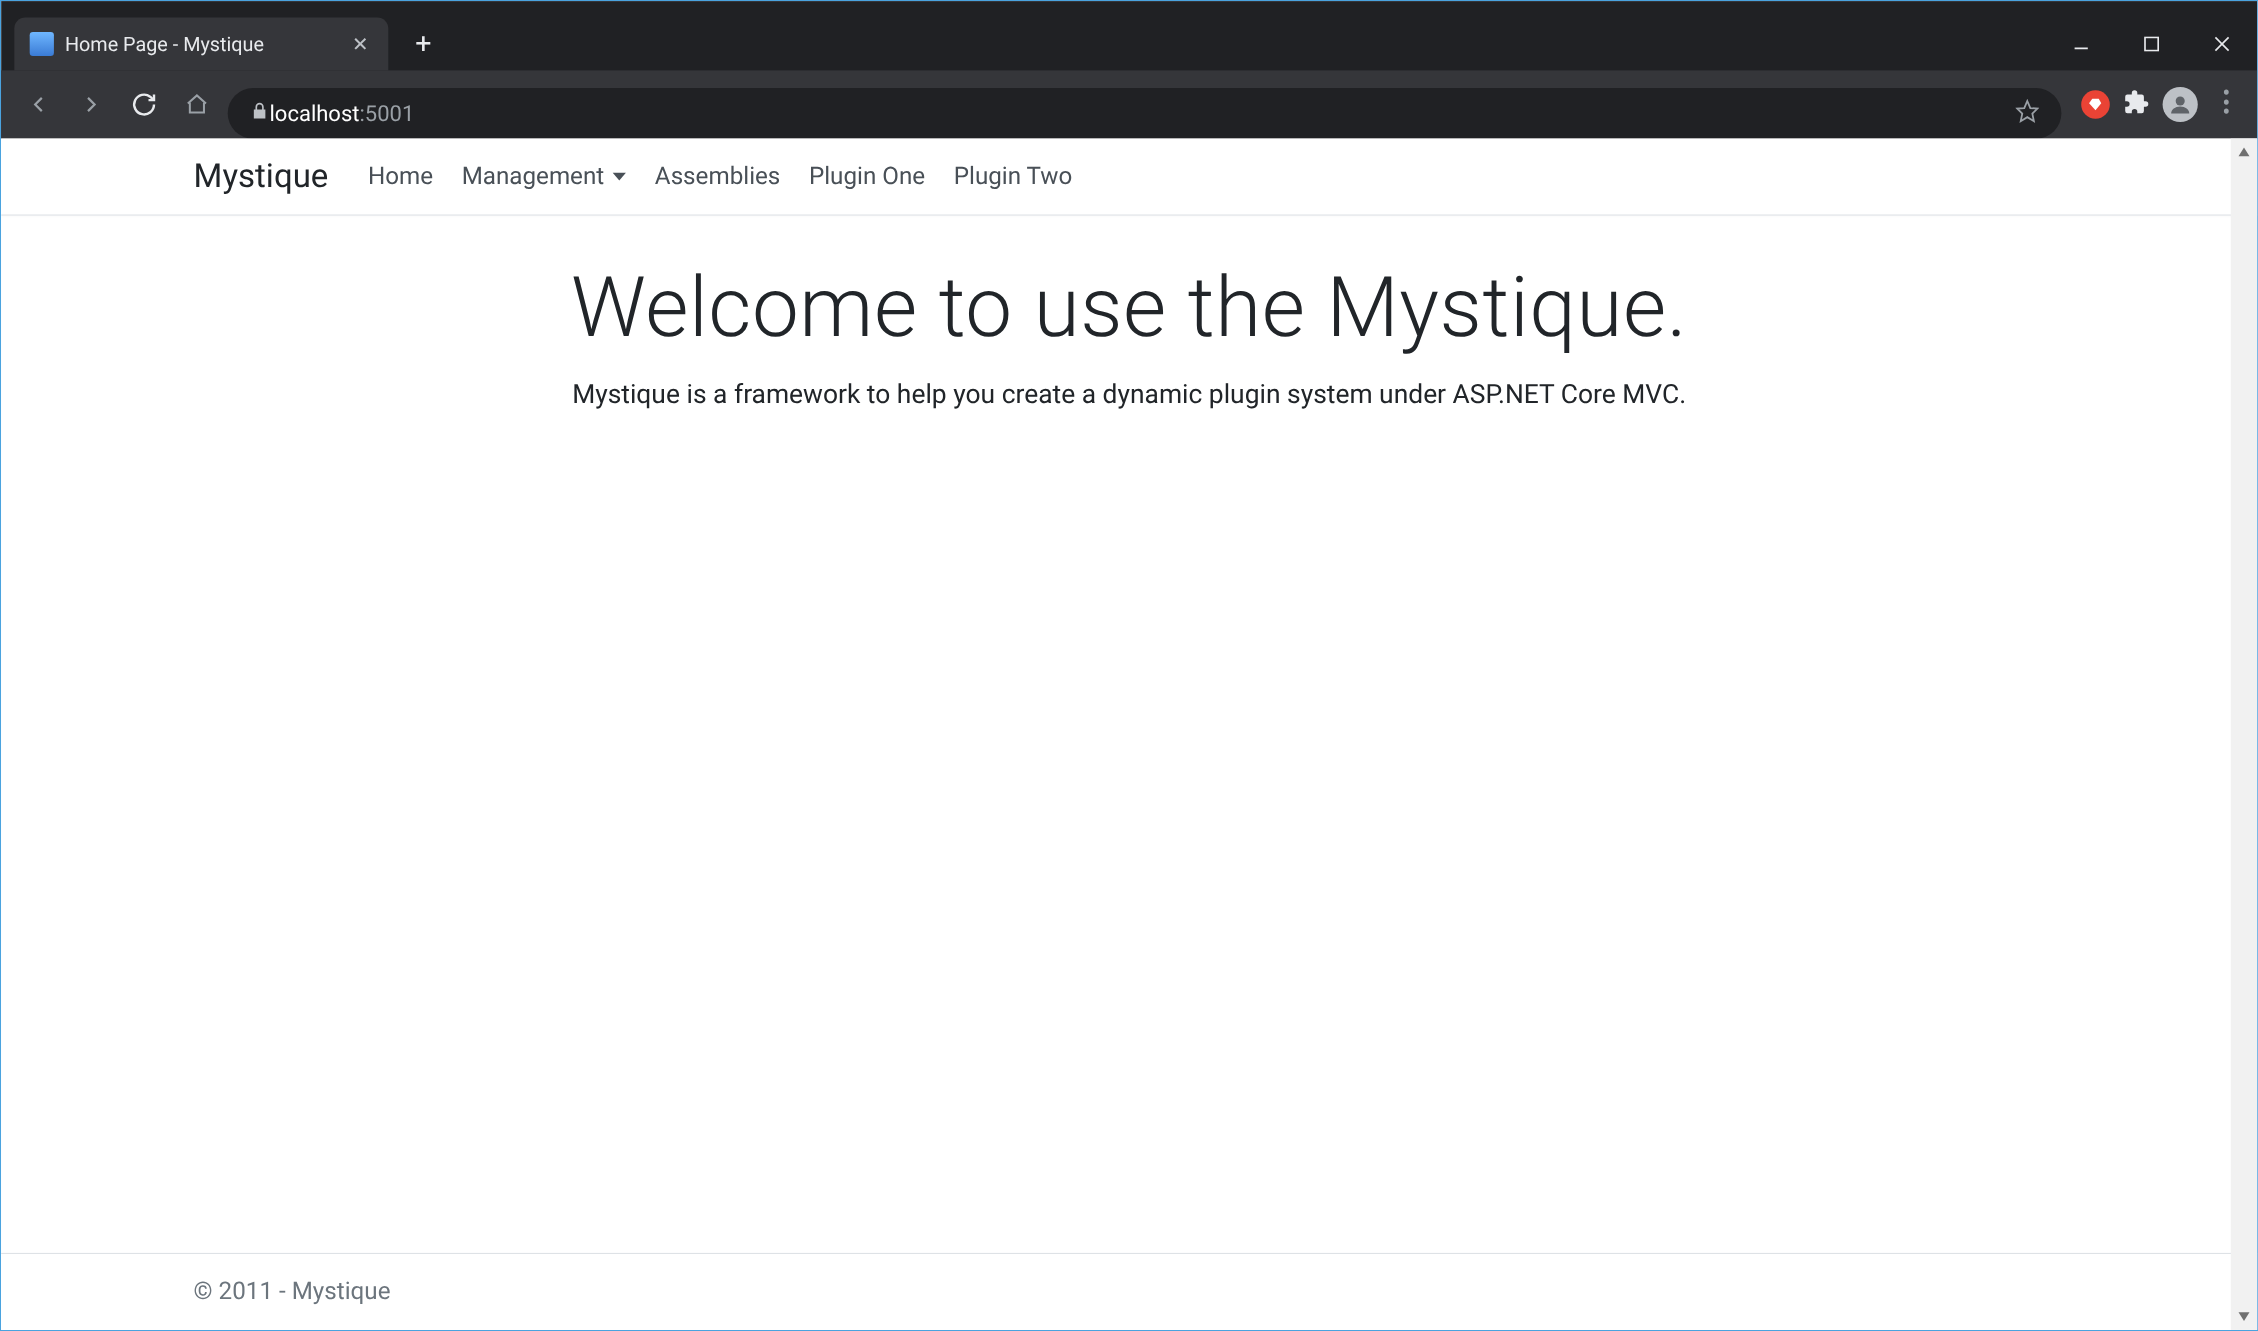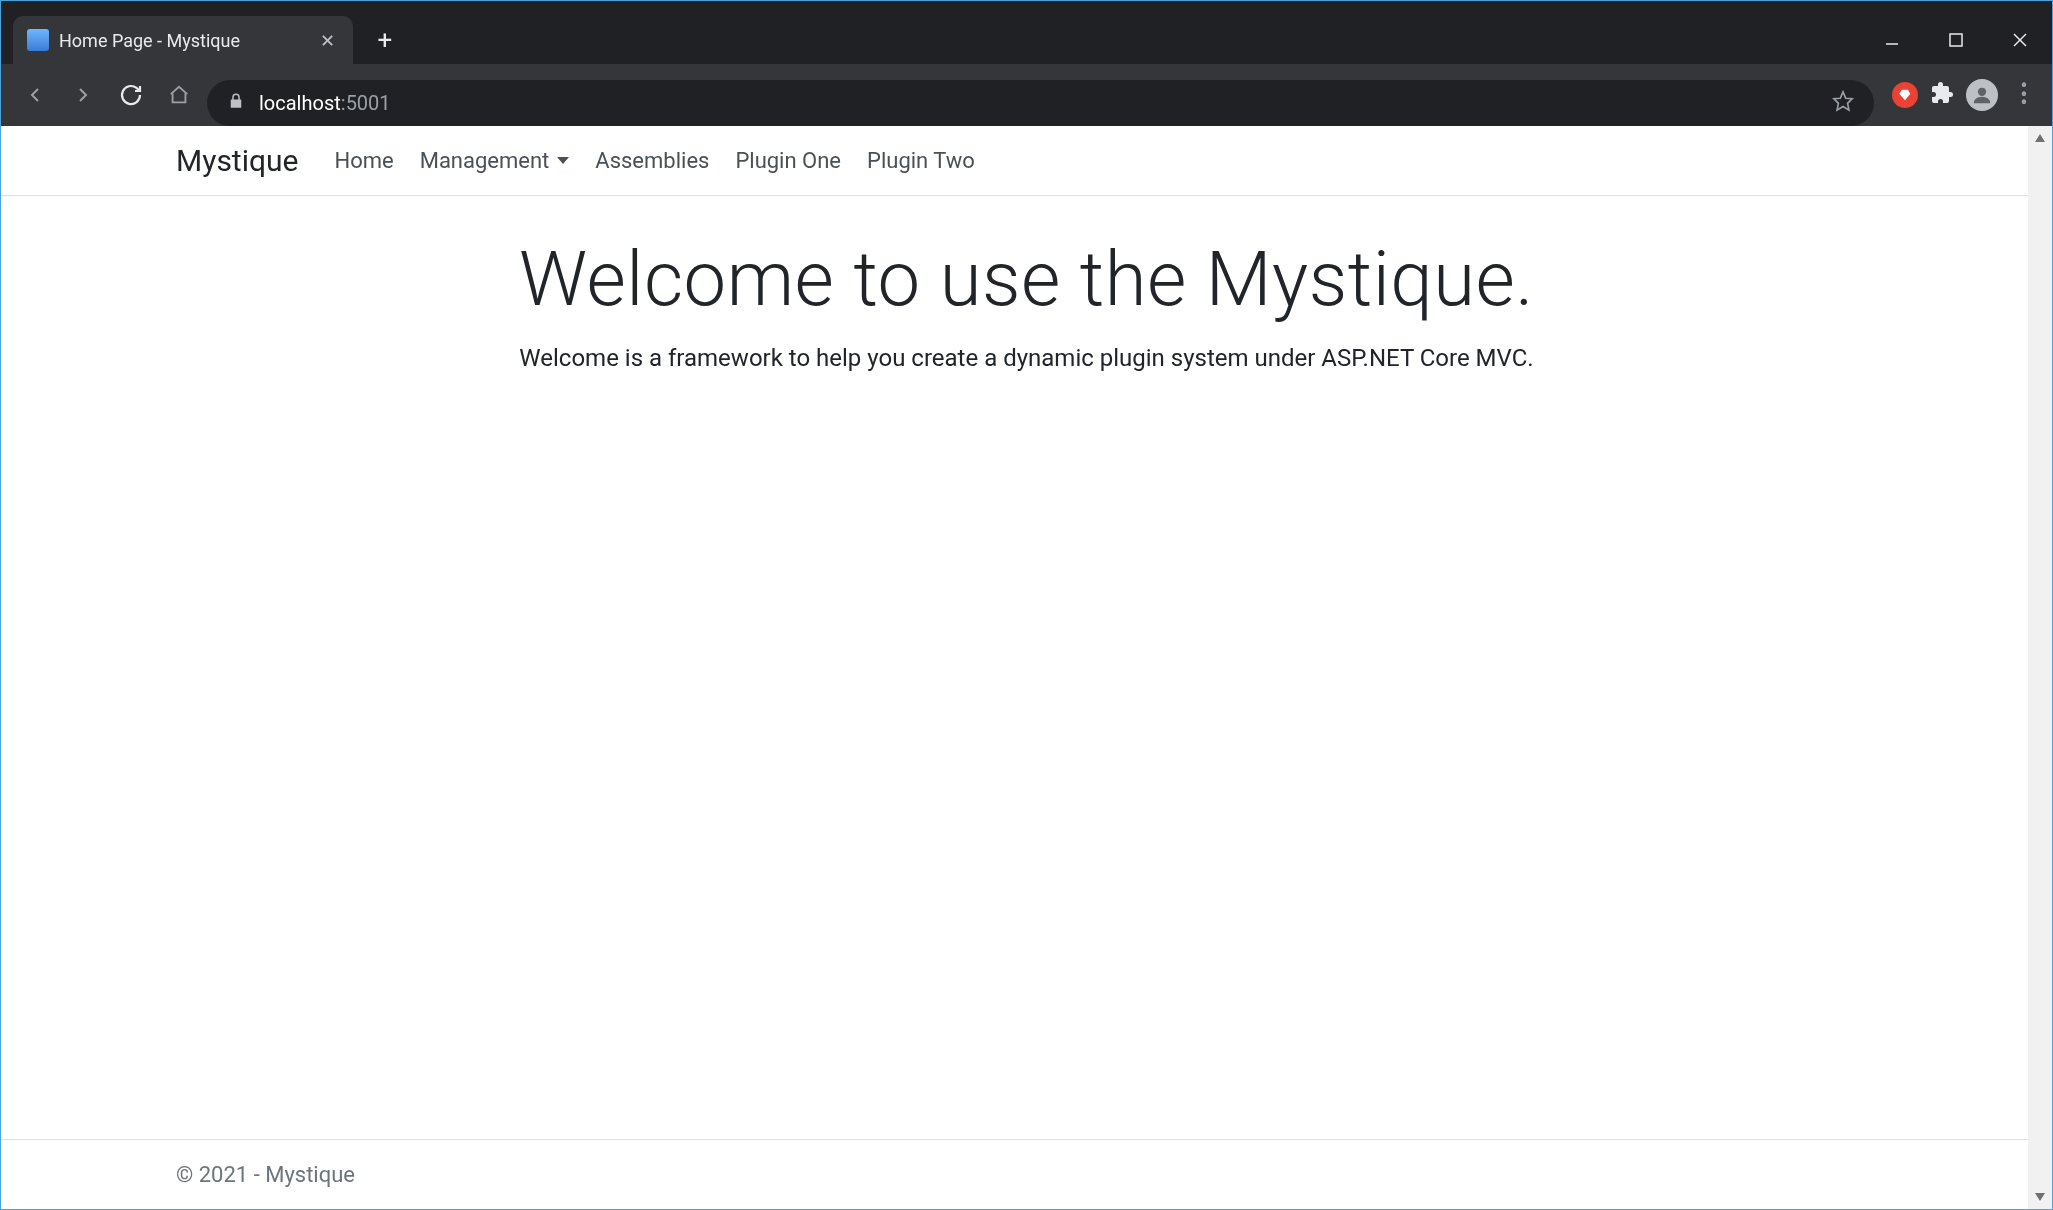--- a/index.html
+++ b/index.html
@@ -85,21 +85,20 @@
   }
   .tb-icon.enabled { color:#e8eaed; cursor:pointer; }
   .omnibox {
     flex:1;
     background:#202124;
     height:46px;
     border-radius:23px;
     display:flex;
     align-items:center;
     padding:0 20px;
-    gap:14px;
     color:#e8eaed;
     font-size:20px;
     margin-top:16px;
   }
   .omnibox .lock { color:#bdc1c6; }
   .omnibox .url .host { color:#ffffff; }
   .omnibox .url .port { color:#9aa0a6; }
   .omnibox .star { margin-left:auto; color:#9aa0a6; cursor:pointer; }
   .ext-area { display:flex; align-items:center; gap:12px; padding-left:10px; }
   .ext-red {
@@ -324,19 +323,19 @@
     <a class="nav-link">
         <span>Plugin One</span>
       </a>
     <a class="nav-link">
         <span>Plugin Two</span>
       </a>
   </nav>
 
   <main class="page-main">
     <h1 class="hero-title">Welcome to use the Mystique.</h1>
-    <p class="hero-sub">Welcome is a framework to help you create a dynamic plugin system under ASP.NET Core MVC.</p>
+    <p class="hero-sub">Mystique is a framework to help you create a dynamic plugin system under ASP.NET Core MVC.</p>
   </main>
 
   <footer class="site-footer">
-    <span>© 2021 - Mystique</span>
+    <span>© 2011 - Mystique</span>
   </footer>
 </div>
 
 </body></html>

